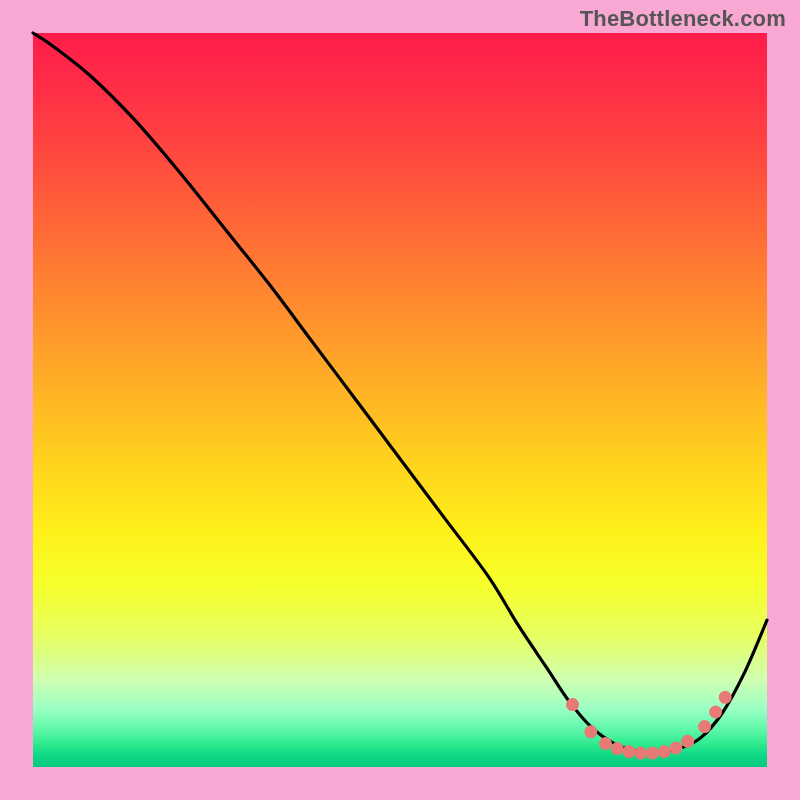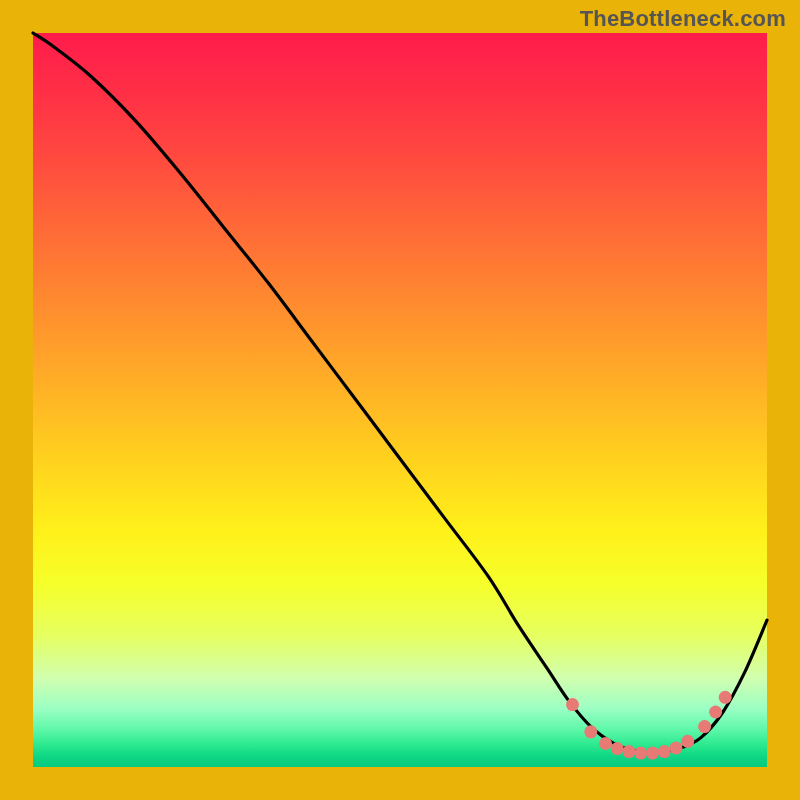--- a/index.html
+++ b/index.html
@@ -8,21 +8,21 @@
     width: 800px;
     height: 800px;
     background: #000;
     overflow: hidden;
     font-family: Arial, Helvetica, sans-serif;
   }
   .stage {
     position: relative;
     width: 800px;
     height: 800px;
-    background: #eab308;
+    background: #f9a8d4;
   }
   .plot {
     position: absolute;
     left: 33px;
     top: 33px;
     width: 734px;
     height: 734px;
     
     background: linear-gradient(
       to bottom,

